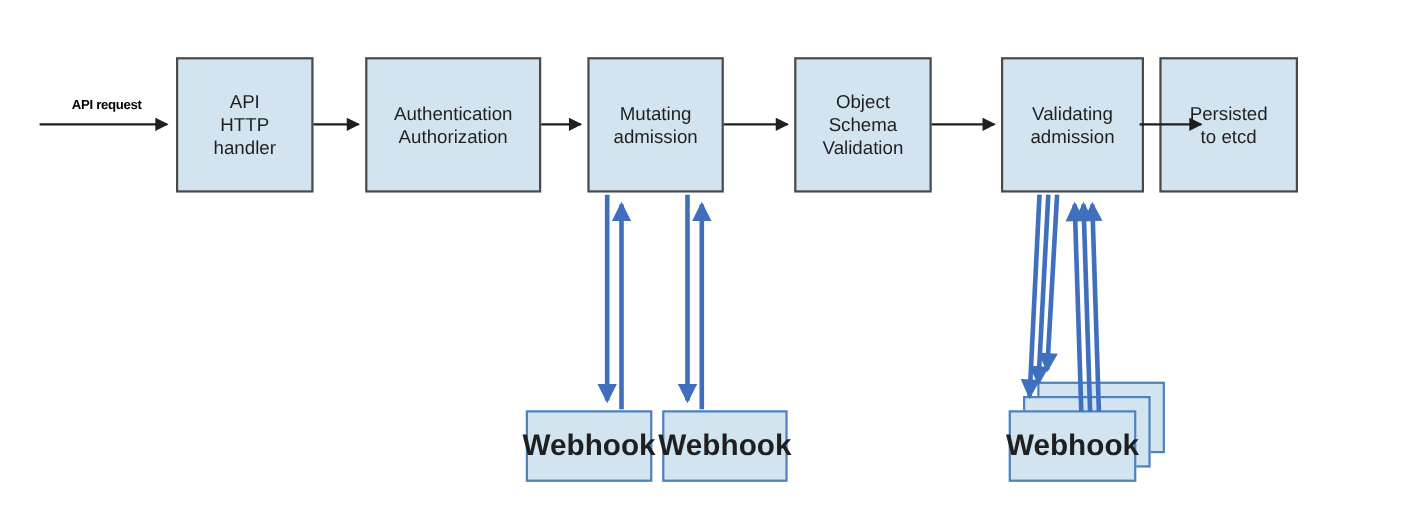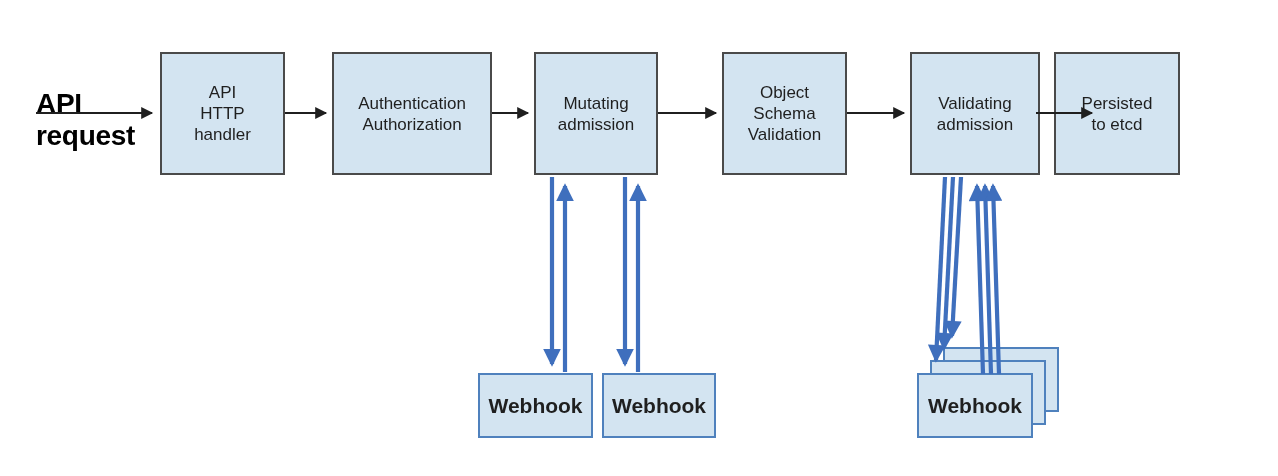--- a/index.html
+++ b/index.html
@@ -29,28 +29,29 @@
     white-space:pre-line;
     box-sizing:border-box;
   }
   .webhook{
     position:absolute;
     background:var(--box-fill);
     border:2px solid var(--webhook-border);
     display:flex;align-items:center;justify-content:center;
     text-align:center;
     color:var(--text);
-    font-size:21px;font-weight:700;
+    font-size:27px;font-weight:700;
     box-sizing:border-box;
   }
   .flow-label{
     position:absolute;
     left:36px;top:88px;width:122px;
-    font-size:28px;font-weight:600;
+    font-size:12px;font-weight:600;
     color:#000000;
+    text-align:center;
     letter-spacing:-0.3px;
   }
   svg.arrows{
     position:absolute;left:0;top:0;
     pointer-events:none;
   }
 </style>
 </head>
 <body>
 

